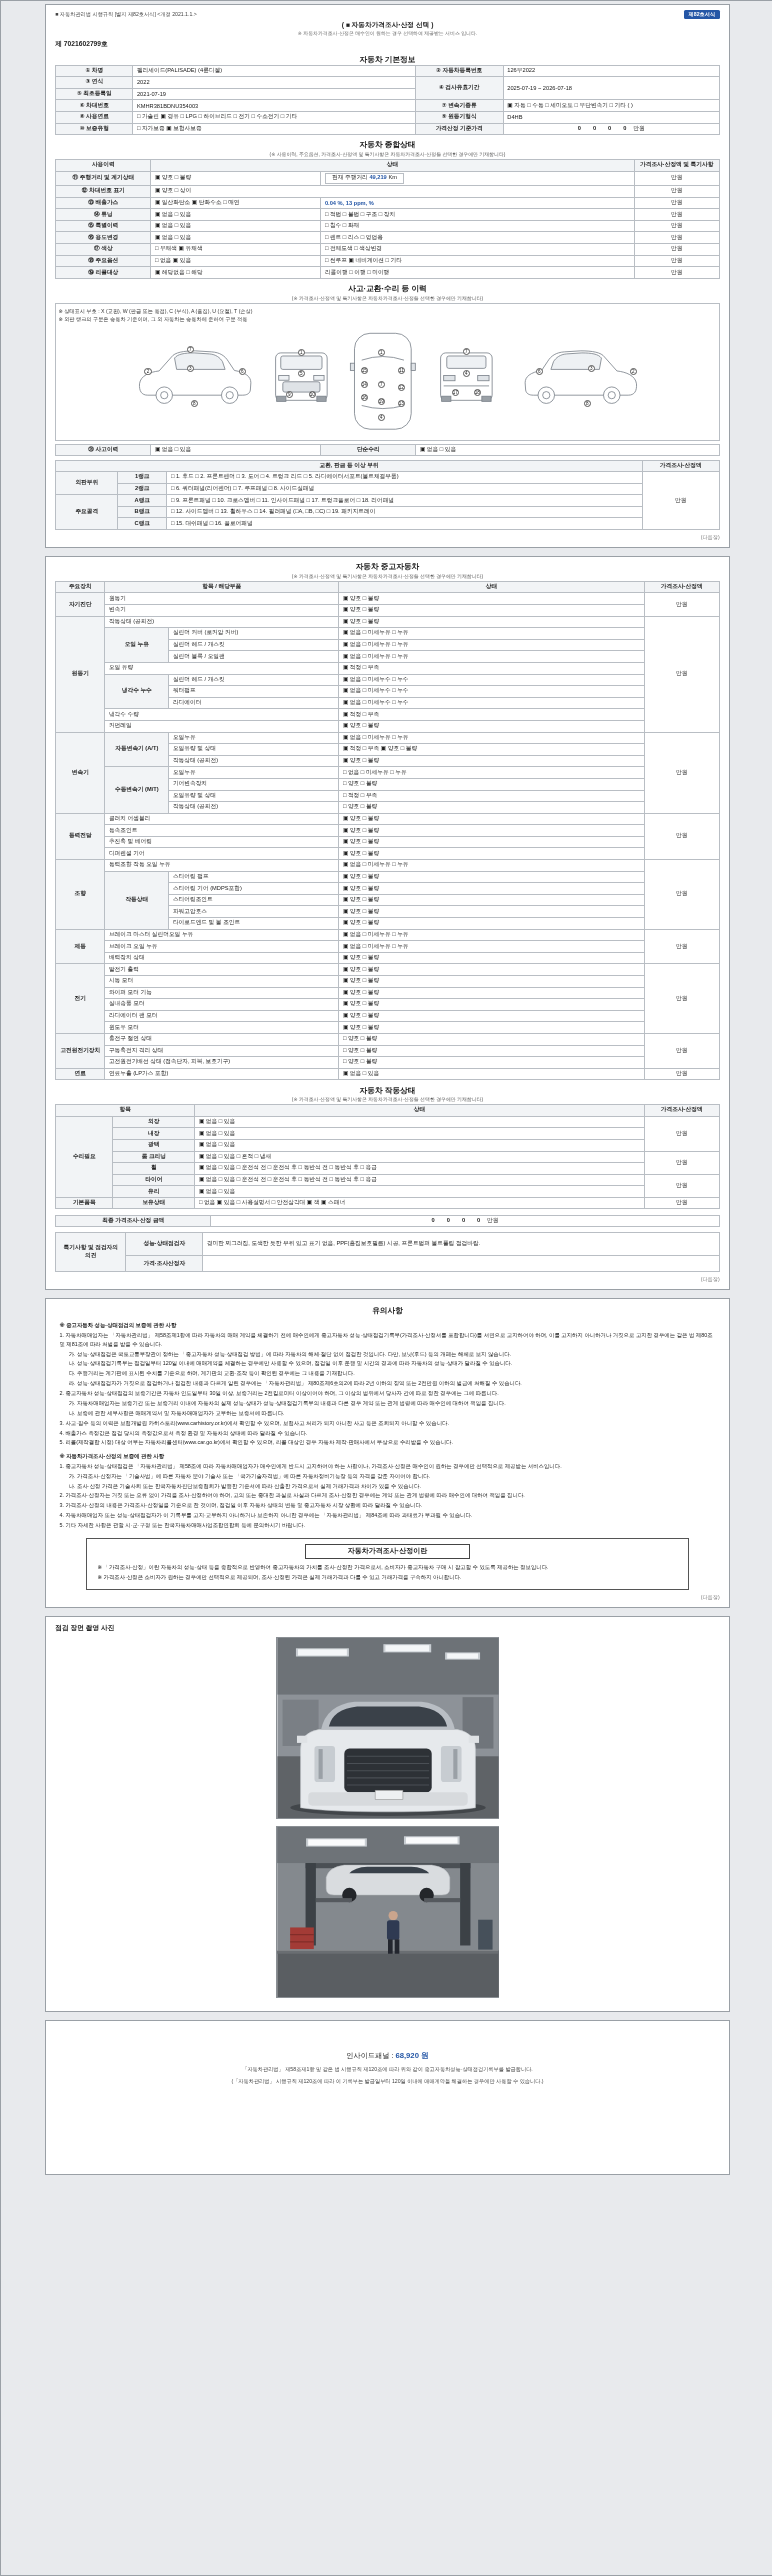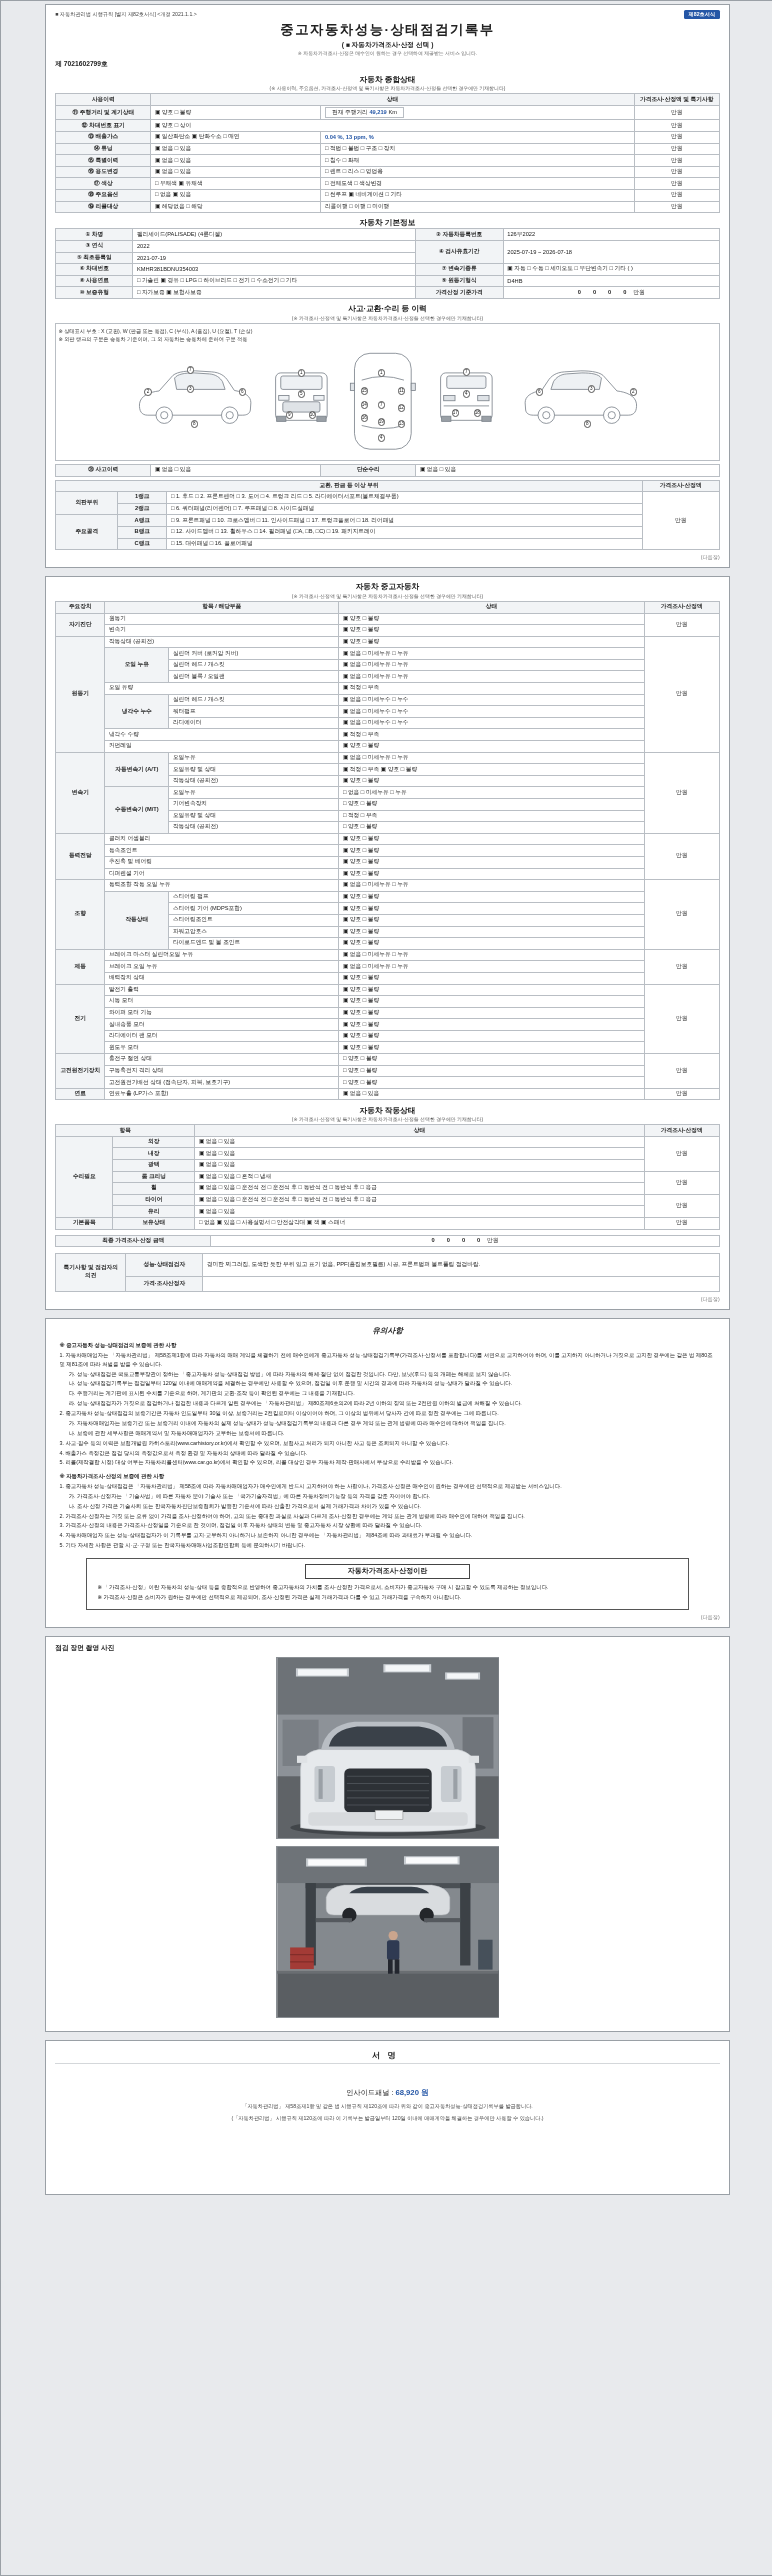--- a/index.html
+++ b/index.html
@@ -22,21 +22,21 @@
   .frm td.c { text-align:center; }
   .blue { color:var(--accent,#2456a6); font-weight:bold; }
   .w150{width:77px}.w170{width:88px}.w420{width:216px}
   .odo { display:inline-block; border:0.5px solid #b9bec4; padding:0.5px 6.2px; }
   .legend { font-size:5.2px; color:#333; margin:1px 0 0 2.1px; }
   .dgwrap { border:0.5px solid #b9bec4; margin-top:2.1px; padding:3.1px 0 1px; }
   .dgbox { width:526px; height:116px; margin:0 auto; position:relative; }
   .dg-num { position:absolute; width:7.7px; height:7.7px; border:0.5px solid #555; border-radius:50%; font-size:4.6px; line-height:6.7px; text-align:center; background:#fff; color:#222; }
   .digits { font-weight:bold; letter-spacing:5.2px; }
   .next { text-align:right; font-size:5.2px; color:#777; margin-top:3.6px; }
-  .notice-title { text-align:center; font-weight:bold; font-size:7.7px; margin:2.1px 0 4.1px;font-style:italic; }
+  .notice-title { text-align:center; font-weight:bold; font-size:7.7px; margin:2.1px 0 4.1px; }
   .notice p { font-size:5.4px; line-height:1.55; margin:1.5px 4.1px; color:#222; }
   .notice p.h { font-weight:bold; margin-top:5.2px; }
   .notice p.l2 { margin-left:13.4px; }
   .explain-box { border:0.5px solid #555; margin:8.2px 31px 2.1px; padding:5.2px 8.2px 6.2px; }
   .explain-title { width:165px; margin:0 auto 4.1px; text-align:center; font-weight:bold; font-size:7px; border:0.8px solid #444; padding:1.5px 0; }
   .explain-box p { font-size:5.4px; line-height:1.6; margin:1.5px 2.1px; }
   .photos-title { font-size:6.7px; font-weight:bold; margin:1px 0 4.1px; }
   .photo-box { width:223px; margin:0 auto 7.2px; border:0.5px solid #8a8f94; line-height:0; }
   .sign-title { text-align:center; font-size:8.2px; font-weight:bold; letter-spacing:7.2px; padding:3.1px 0 2.1px; border-bottom:0.5px solid #d4d7da; }
   .fee-line { text-align:center; margin-top:24px; font-size:7.2px; }
@@ -46,24 +46,74 @@
 </head>
 <body>
 
 <div class="page">
 
   <div class="sheet">
     <div class="tt">
       <span>■ 자동차관리법 시행규칙 [별지 제82호서식] &lt;개정 2021.1.1.&gt;</span>
       <span class="badge">제82호서식</span>
     </div>
-    <div class="doc-title">중고자동차성능·상태점검기록부</div>
     <div class="doc-sub">( ■ 자동차가격조사·산정 선택 )</div>
     <div class="doc-note">※ 자동차가격조사·산정은 매수인이 원하는 경우 선택하여 제공받는 서비스 입니다.</div>
     <div class="doc-no">제 7021602799호</div>
+
+    <div class="sec">
+      <div class="sec-title">자동차 기본정보</div>
+      <table class="frm">
+        <colgroup>
+            <col class="w150">
+            <col>
+            <col class="w170">
+            <col class="w420">
+          </colgroup>
+        <tbody>
+            <tr>
+          <td class="l">① 차명</td>
+          <td>펠리세이드(PALISADE) (4륜디젤)</td>
+          <td class="l">② 자동차등록번호</td>
+          <td>126무2022</td>
+        </tr>
+        <tr>
+          <td class="l">③ 연식</td>
+          <td>2022</td>
+          <td class="l" rowspan="2">④ 검사유효기간</td>
+          <td rowspan="2">2025-07-19 ~ 2026-07-18</td>
+        </tr>
+        <tr>
+          <td class="l">⑤ 최초등록일</td>
+          <td>2021-07-19</td>
+        </tr>
+        <tr>
+          <td class="l">⑥ 차대번호</td>
+          <td>KMHR381BDNU354003</td>
+          <td class="l">⑦ 변속기종류</td>
+          <td>▣ 자동    □ 수동    □ 세미오토    □ 무단변속기    □ 기타 (        )</td>
+        </tr>
+        <tr>
+          <td class="l">⑧ 사용연료</td>
+          <td>□ 가솔린   ▣ 경유   □ LPG   □ 하이브리드   □ 전기   □ 수소전기   □ 기타</td>
+          <td class="l">⑨ 원동기형식</td>
+          <td>D4HB</td>
+        </tr>
+        <tr>
+          <td class="l">⑩ 보증유형</td>
+          <td>□ 자가보증     ▣ 보험사보증</td>
+          <td class="l">가격산정 기준가격</td>
+          <td class="c">
+            <span class="digits">0 0 0 0</span>
+            <span>만원</span>
+          </td>
+        </tr>
+      </tbody>
+        </table>
+    </div>
 
     <div class="sec">
       <div class="sec-title">자동차 종합상태</div>
       <div class="sec-note">(※ 사용이력, 주요옵션, 가격조사·산정액 및 특기사항은 자동차가격조사·산정을 선택한 경우에만 기재합니다)</div>
       <table class="frm">
         <colgroup>
             <col style="width:95px">
             <col style="width:170px">
             <col>
             <col style="width:85px">
@@ -125,71 +175,20 @@
           <td class="l">⑱ 주요옵션</td>
           <td>□ 없음   ▣ 있음</td>
           <td>□ 썬루프    ▣ 네비게이션    □ 기타</td>
           <td class="c">만원</td>
         </tr>
         <tr>
           <td class="l">⑲ 리콜대상</td>
           <td>▣ 해당없음   □ 해당</td>
           <td>리콜이행    □ 이행   □ 미이행</td>
           <td class="c">만원</td>
-        </tr>
-      </tbody>
-        </table>
-    </div>
-
-    <div class="sec">
-      <div class="sec-title">자동차 기본정보</div>
-      <table class="frm">
-        <colgroup>
-            <col class="w150">
-            <col>
-            <col class="w170">
-            <col class="w420">
-          </colgroup>
-        <tbody>
-            <tr>
-          <td class="l">① 차명</td>
-          <td>펠리세이드(PALISADE) (4륜디젤)</td>
-          <td class="l">② 자동차등록번호</td>
-          <td>126무2022</td>
-        </tr>
-        <tr>
-          <td class="l">③ 연식</td>
-          <td>2022</td>
-          <td class="l" rowspan="2">④ 검사유효기간</td>
-          <td rowspan="2">2025-07-19 ~ 2026-07-18</td>
-        </tr>
-        <tr>
-          <td class="l">⑤ 최초등록일</td>
-          <td>2021-07-19</td>
-        </tr>
-        <tr>
-          <td class="l">⑥ 차대번호</td>
-          <td>KMHR381BDNU354003</td>
-          <td class="l">⑦ 변속기종류</td>
-          <td>▣ 자동    □ 수동    □ 세미오토    □ 무단변속기    □ 기타 (        )</td>
-        </tr>
-        <tr>
-          <td class="l">⑧ 사용연료</td>
-          <td>□ 가솔린   ▣ 경유   □ LPG   □ 하이브리드   □ 전기   □ 수소전기   □ 기타</td>
-          <td class="l">⑨ 원동기형식</td>
-          <td>D4HB</td>
-        </tr>
-        <tr>
-          <td class="l">⑩ 보증유형</td>
-          <td>□ 자가보증     ▣ 보험사보증</td>
-          <td class="l">가격산정 기준가격</td>
-          <td class="c">
-            <span class="digits">0 0 0 0</span>
-            <span>만원</span>
-          </td>
         </tr>
       </tbody>
         </table>
     </div>
 
     <div class="sec">
       <div class="sec-title">사고·교환·수리 등 이력</div>
       <div class="sec-note">(※ 가격조사·산정액 및 특기사항은 자동차가격조사·산정을 선택한 경우에만 기재합니다)</div>
       <div class="dgwrap">
         <div class="legend">※ 상태표시 부호 :  X (교환),  W (판금 또는 용접),  C (부식),  A (흠집),  U (요철),  T (손상)</div>
@@ -701,21 +700,20 @@
         <rect x="390" y="180" width="28" height="58" fill="#46505a"></rect>
         <circle cx="225" cy="172" r="9" fill="#caa58d"></circle>
         <rect x="213" y="181" width="24" height="38" rx="5" fill="#2f3a52"></rect>
         <rect x="215" y="218" width="9" height="28" fill="#23262e"></rect>
           <rect x="228" y="218" width="9" height="28" fill="#23262e"></rect>
       </svg>
     </div>
   </div>
 
   <div class="sheet" style="min-height:155px">
-    <div class="sign-title">서명</div>
     <div class="fee-line">
       <span>인사이드패널 :</span>
       <span class="blue">68,920 원</span>
     </div>
     <div class="legal">「자동차관리법」 제58조제1항 및 같은 법 시행규칙 제120조에 따라 위와 같이 중고자동차성능·상태점검기록부를 발급합니다.</div>
     <div class="legal">(「자동차관리법」 시행규칙 제120조에 따라 이 기록부는 발급일부터 120일 이내에 매매계약을 체결하는 경우에만 사용할 수 있습니다.)</div>
   </div>
 
 </div>
 

